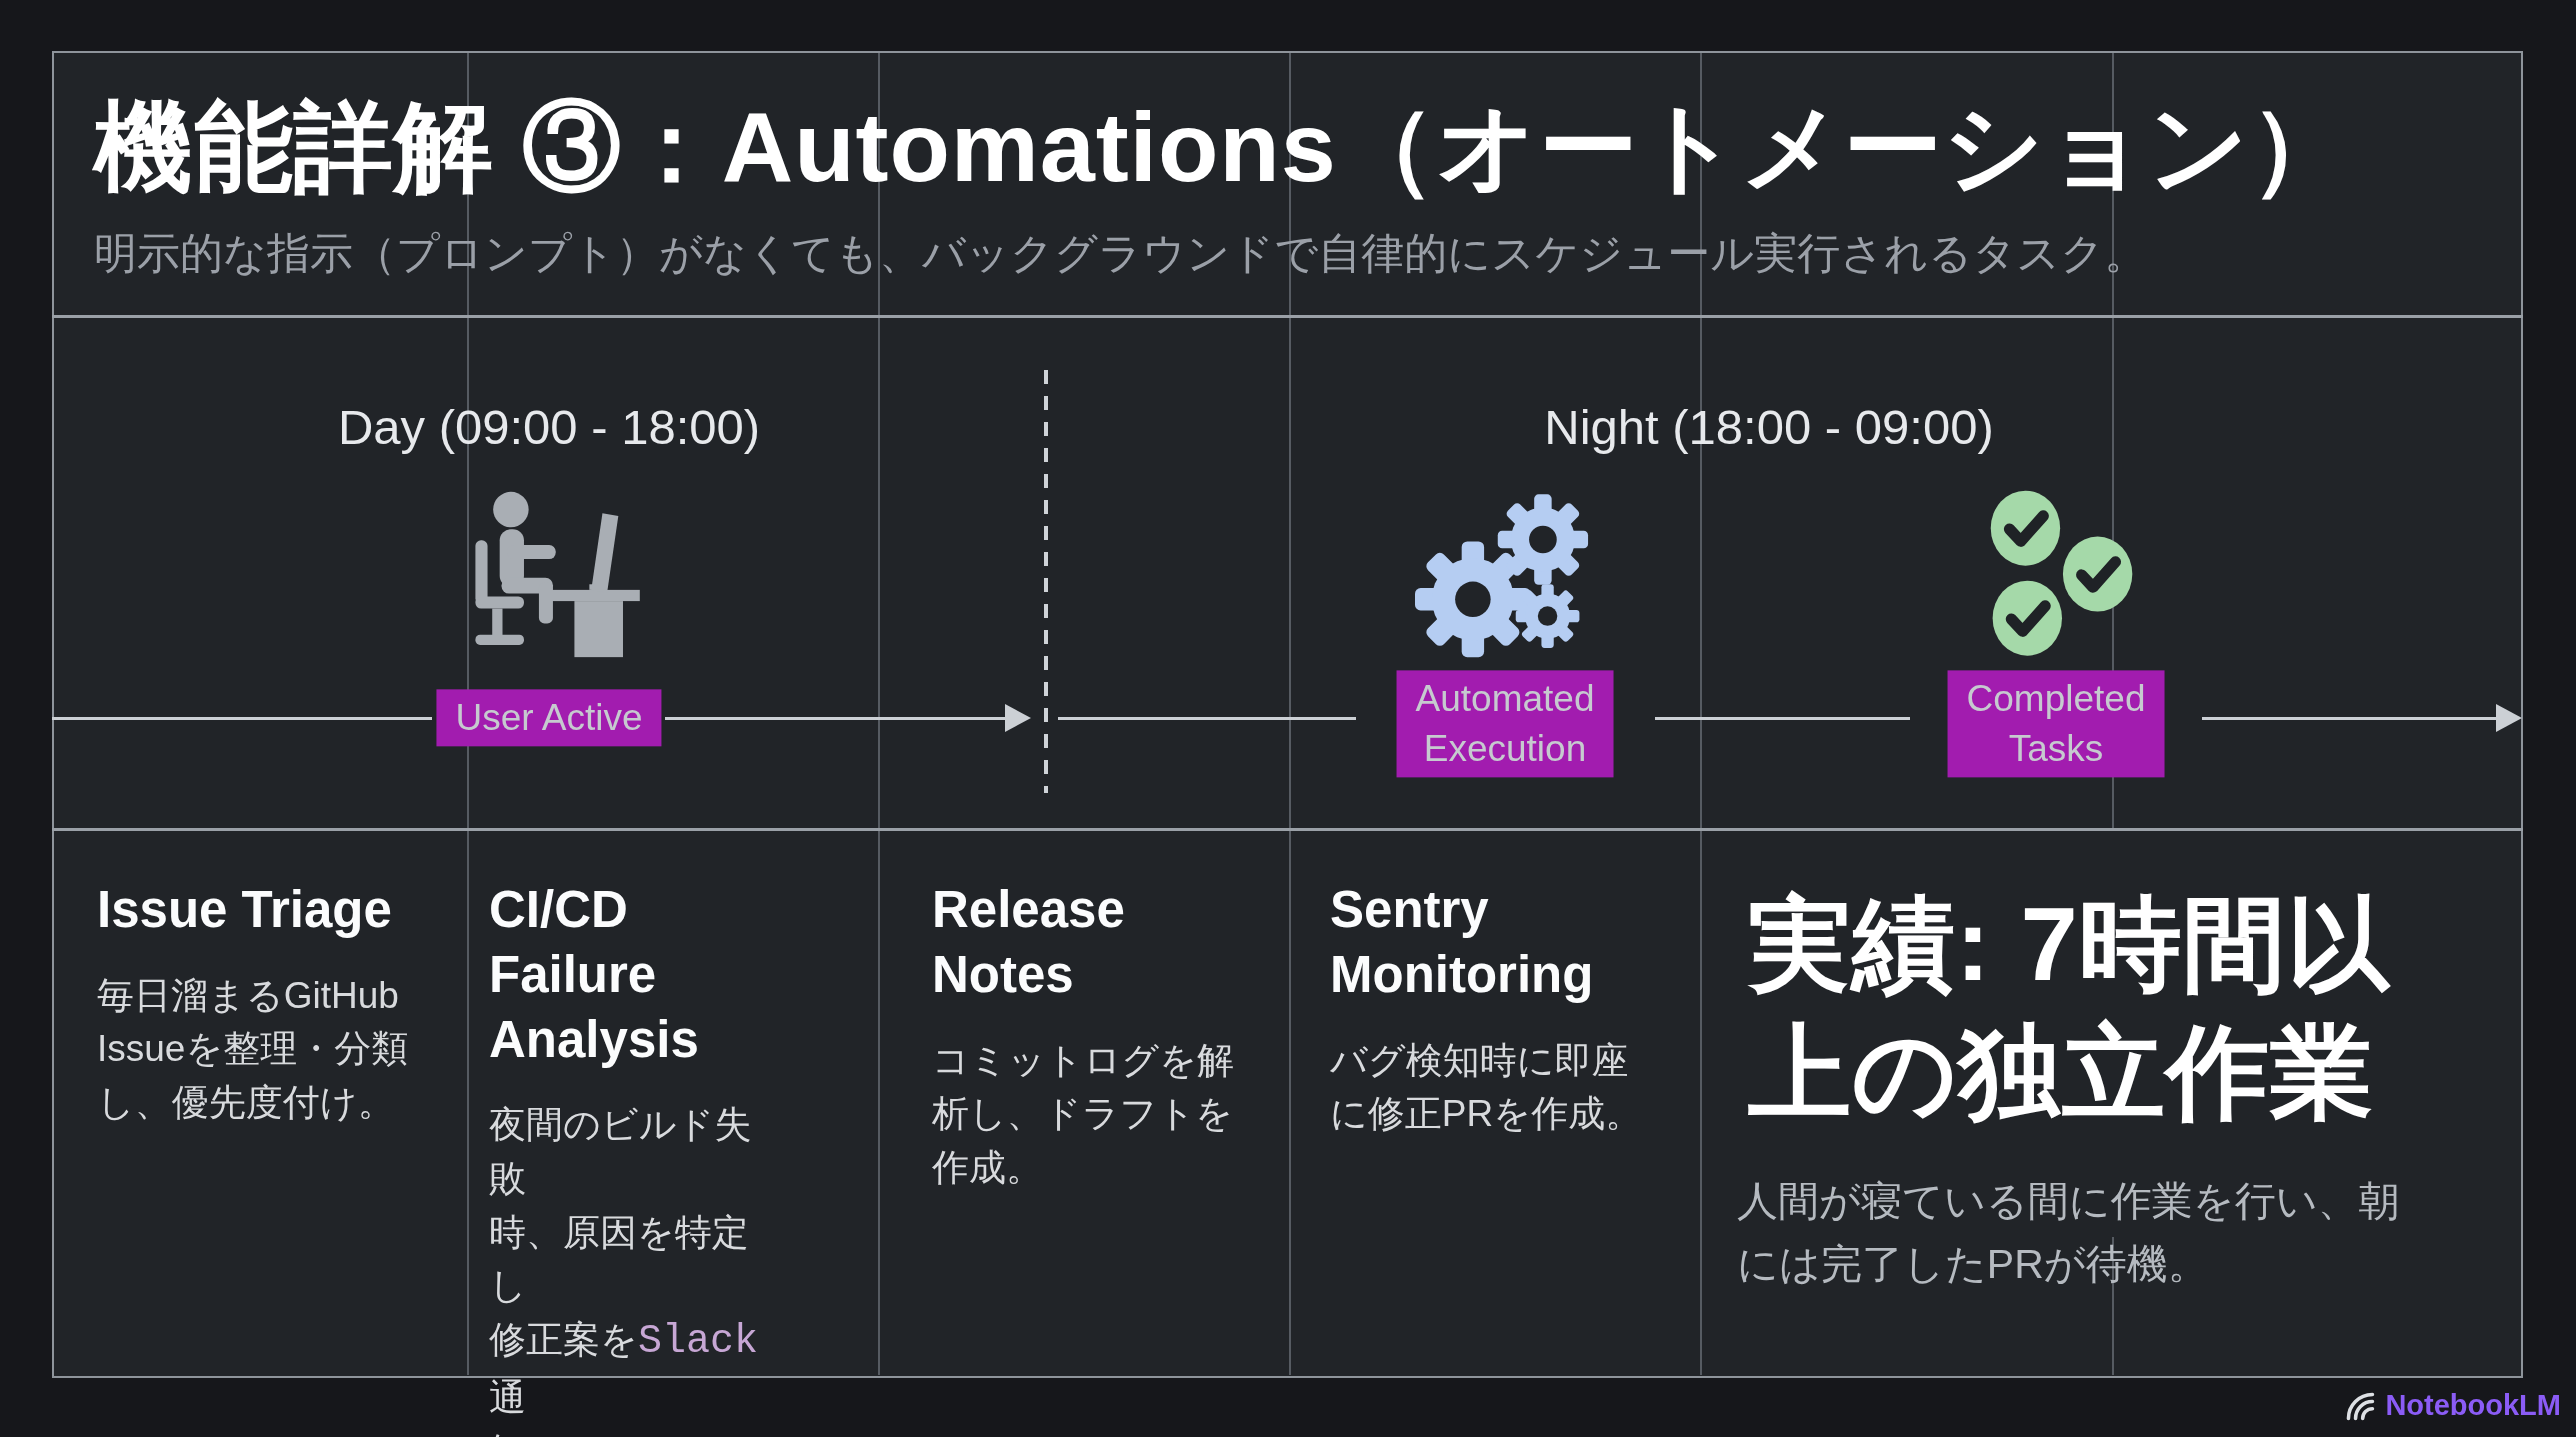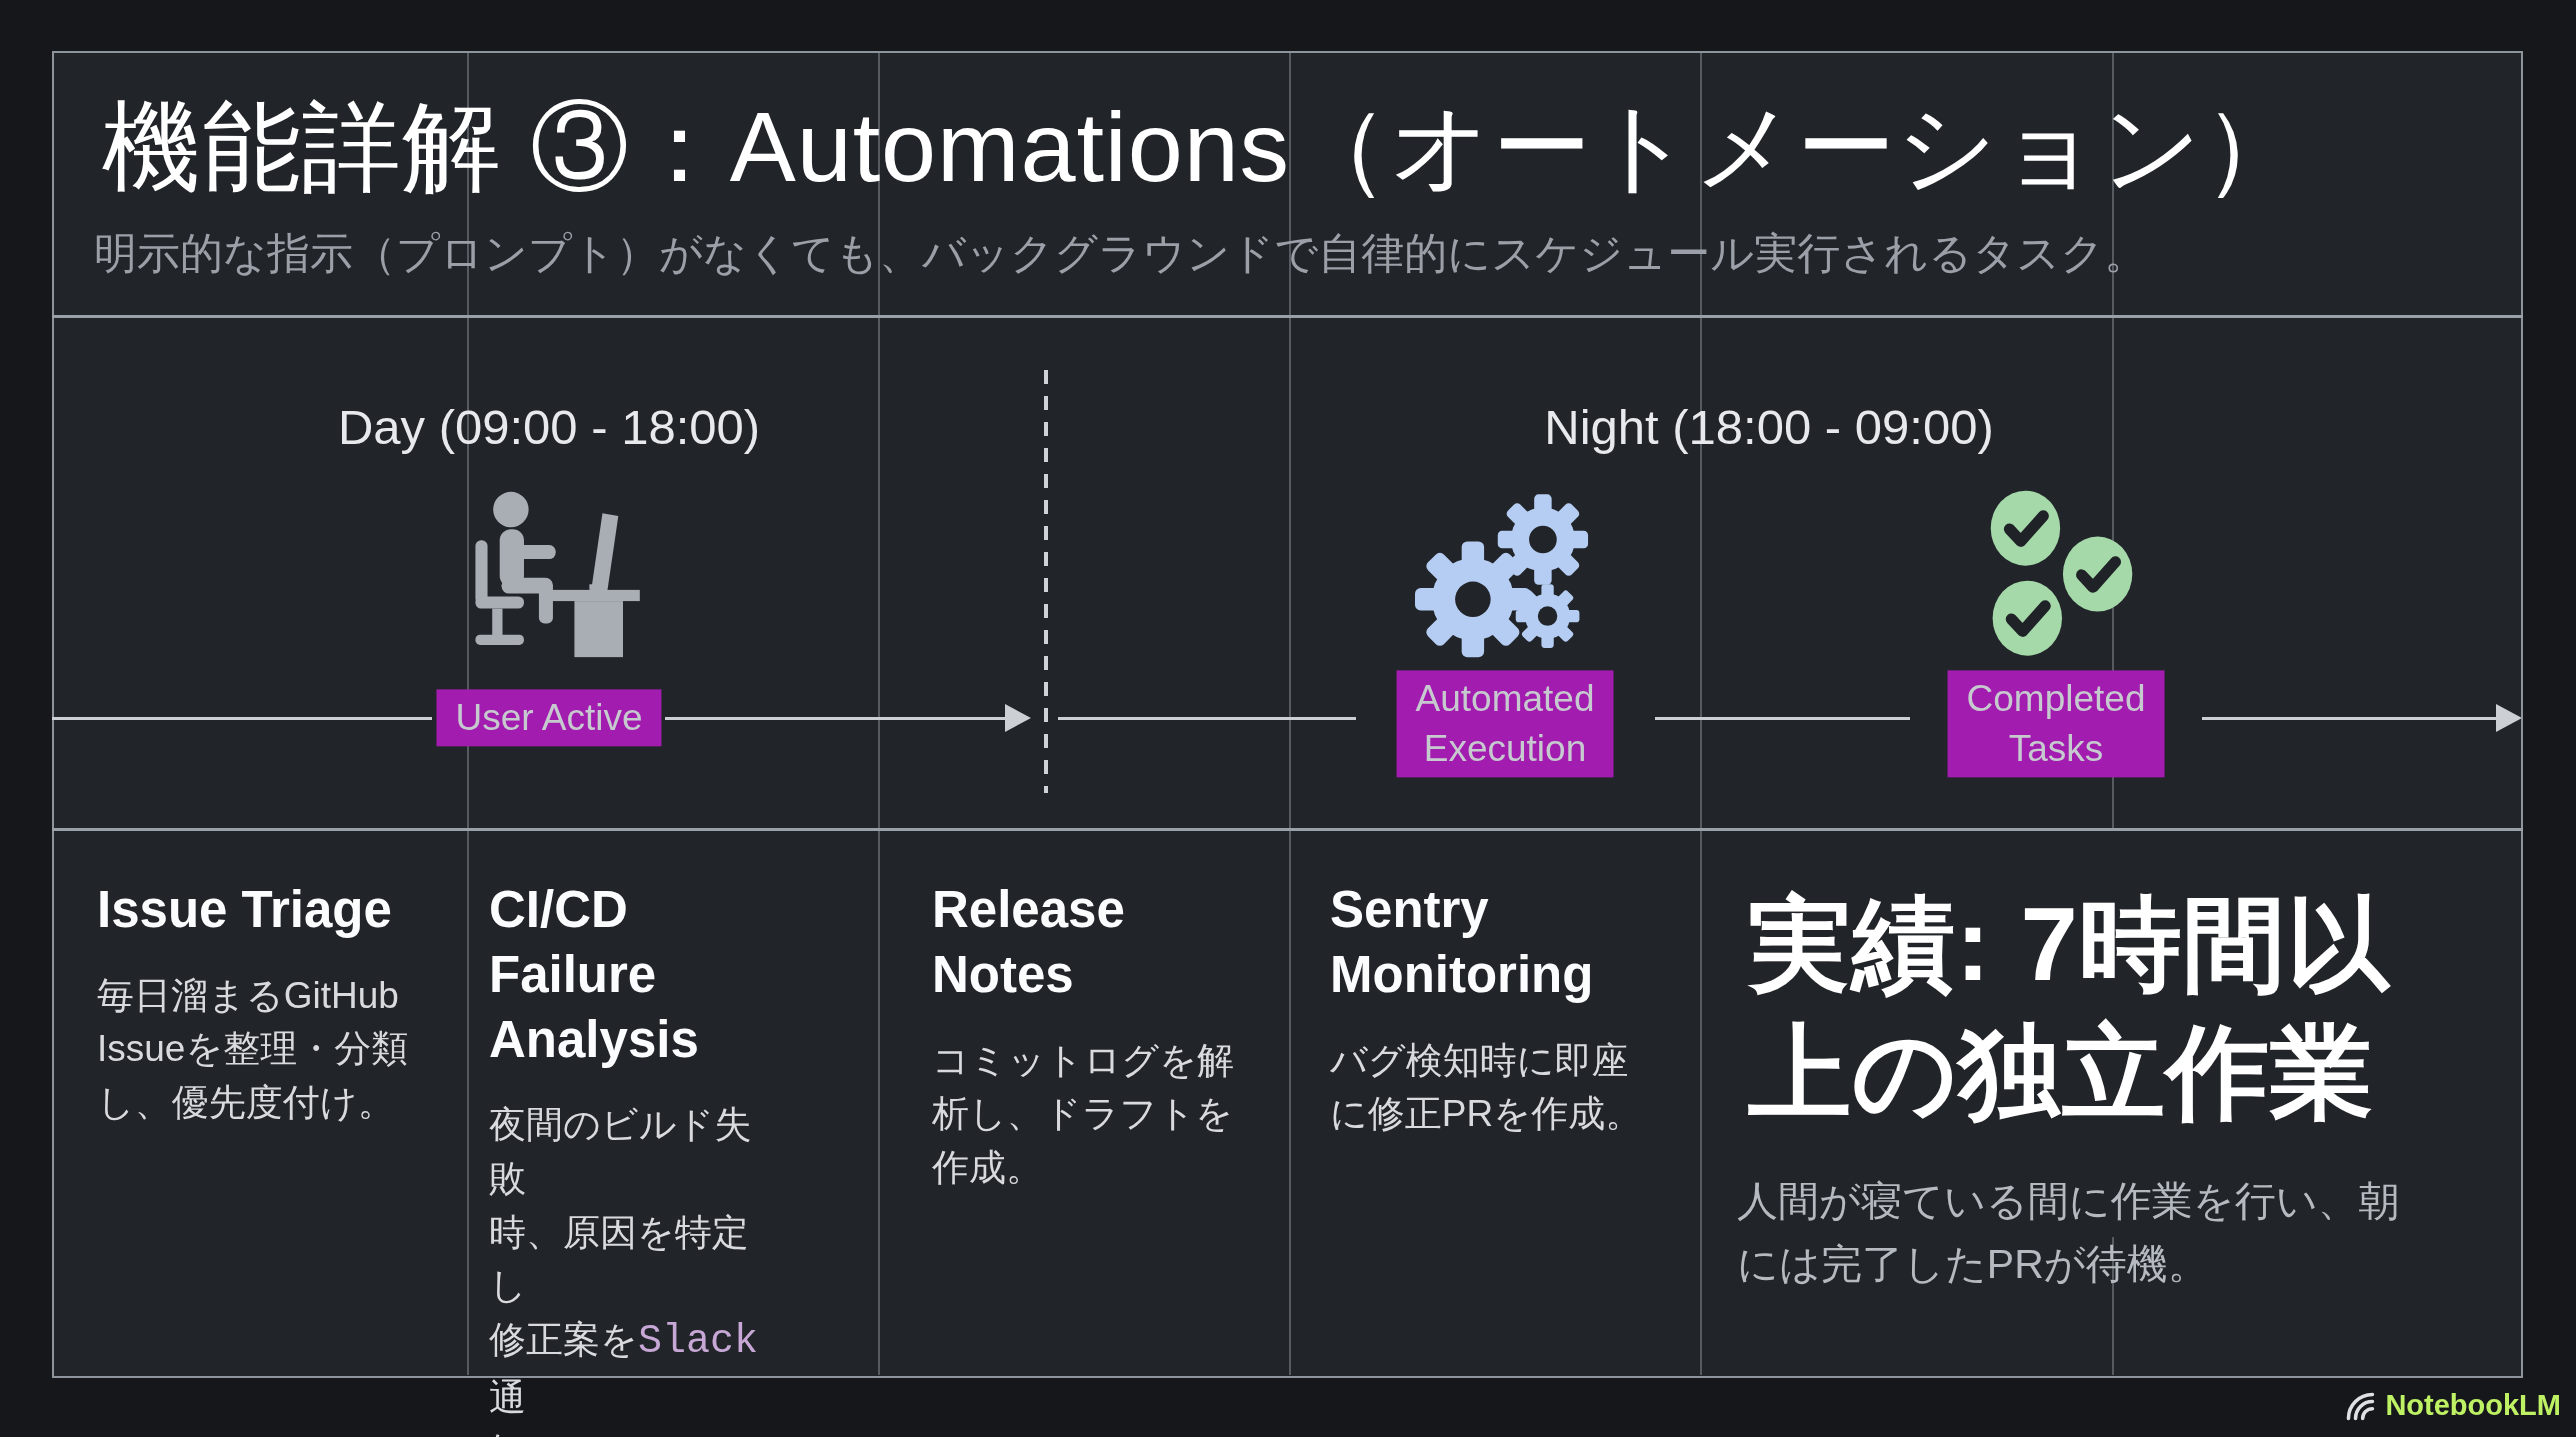--- a/index.html
+++ b/index.html
@@ -21,22 +21,22 @@
   .v4 { left:1700px; top:53px; height:1322px; }
   .v5a{ left:2112px; top:53px; height:775px; }
   .v5b{ left:2112px; top:1237px; height:138px; }
   .hline { position:absolute; left:52px; width:2471px; height:2.8px; background:#9aa0a7; }
   .h1 { top:315px; }
   .h2 { top:828px; }
 
   
   .header { position:absolute; left:94px; top:90px; width:2340px; }
   .slide-title {
-    font-size:99px; font-weight:400; color:#ffffff; line-height:1.15;
-    letter-spacing:0.9px; white-space:nowrap;margin-left:8px;
+    font-size:99px; font-weight:700; color:#ffffff; line-height:1.15;
+    letter-spacing:0.9px; white-space:nowrap;
   }
   .slide-subtitle {
     margin-top:22.5px; font-size:43px; color:#9ba0a8; line-height:1.3;
   }
 
   
   .zone-label {
     position:absolute; top:427px; transform:translate(-50%,-50%);
     font-size:49px; color:#e7e9ec; white-space:nowrap;
   }
@@ -100,21 +100,21 @@
     margin:0 0 34px 11px; white-space:pre-line; letter-spacing:0.9px;
   }
   .big-body {
     font-size:41px; color:#b5bac0; line-height:1.52; white-space:pre-line;
   }
 
   
   .brand {
     position:absolute; right:15px; top:1389px;
     display:flex; align-items:center; gap:9.4px;
-    color:#bef264; font-size:29px; font-weight:700;
+    color:#8b5cf6; font-size:29px; font-weight:700;
   }
 </style>
 </head>
 <body>
 
 <div class="canvas">
 
   <div class="frame"></div>
   <div class="vline v1"></div>
   <div class="vline v2"></div>

